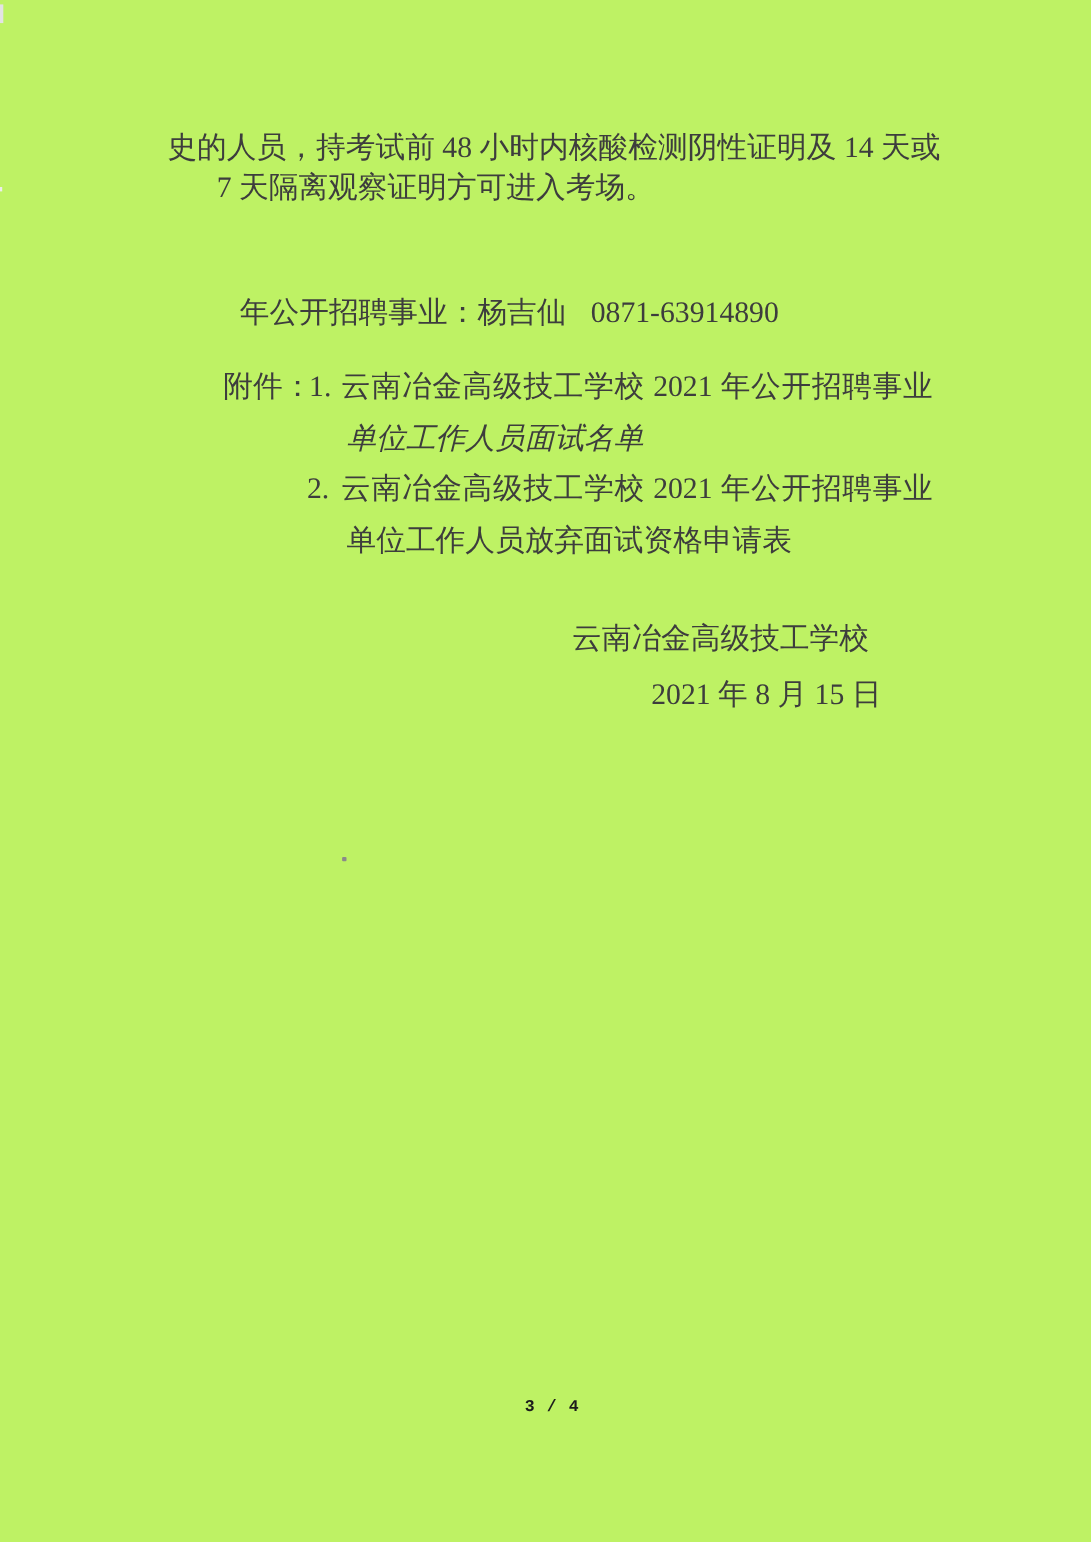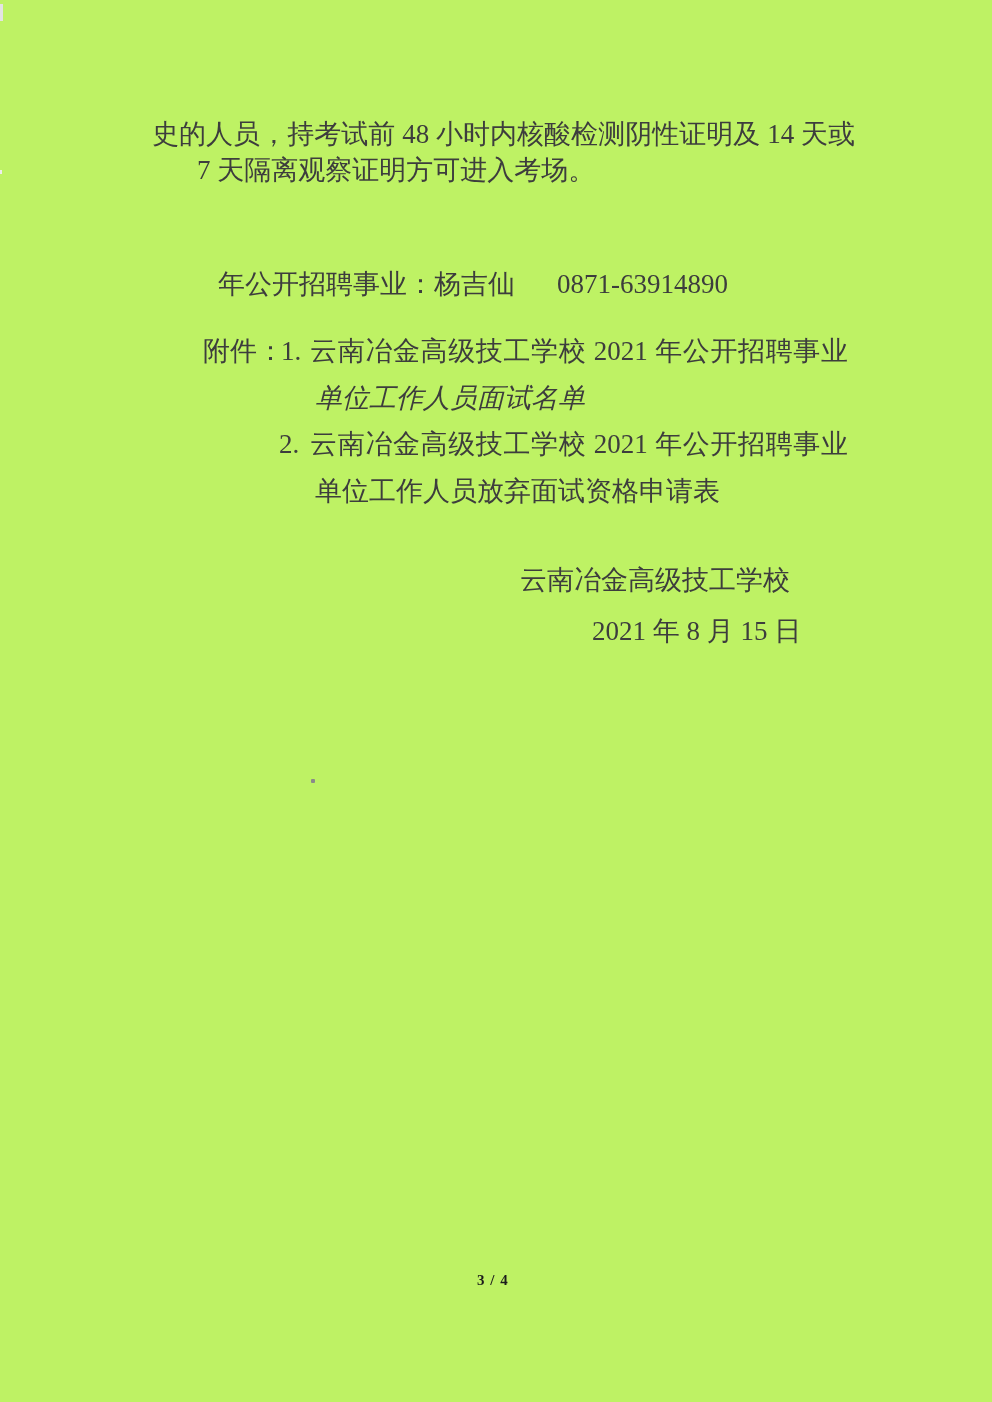--- a/index.html
+++ b/index.html
@@ -25,36 +25,36 @@
   .just {
     white-space: normal;
     text-align: justify;
     text-align-last: justify;
   }
   
   .body-line1 { left: 152px; top: 120px; width: 703px; }
   .body-line2 { left: 152px; top: 156px; margin-left: 45px; }
   
   .contact-line { left: 191px; top: 241px; }
-  .contact-phone { margin-left: 42px; }
+  .contact-phone { margin-left: 22px; }
   
   .att-label   { left: 203px; top: 337px; }
   .att1-num    { left: 281px; top: 337px; }
   .att1-line1  { left: 310px; top: 337px; width: 538px; }
   .att1-line2  { left: 315px; top: 384px; font-style: italic; }
   .att2-num    { left: 279px; top: 430px; }
   .att2-line1  { left: 310px; top: 430px; width: 538px; }
   .att2-line2  { left: 315px; top: 477px; }
   
   .sig-org  { left: 520px; top: 566px; }
   .sig-date { left: 592px; top: 617px; }
   
   .pagenum {
     left: 477px; top: 1271px;
-    font-family: Liberation Serif, serif;
+    font-family: Liberation Mono, monospace;
     font-weight: bold;
     font-size: 15px;
     line-height: 18px;
     color: #1c1c1c;
     letter-spacing: 1px;
   }
   
   .corner-mark {
     position: absolute;
     left: 0; top: 4px;

